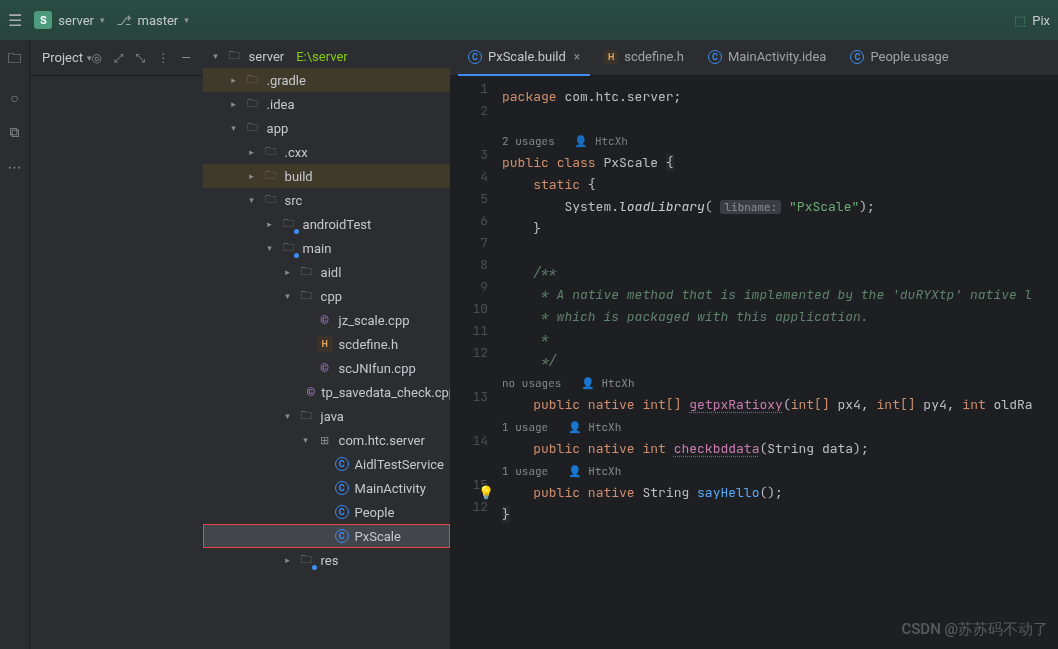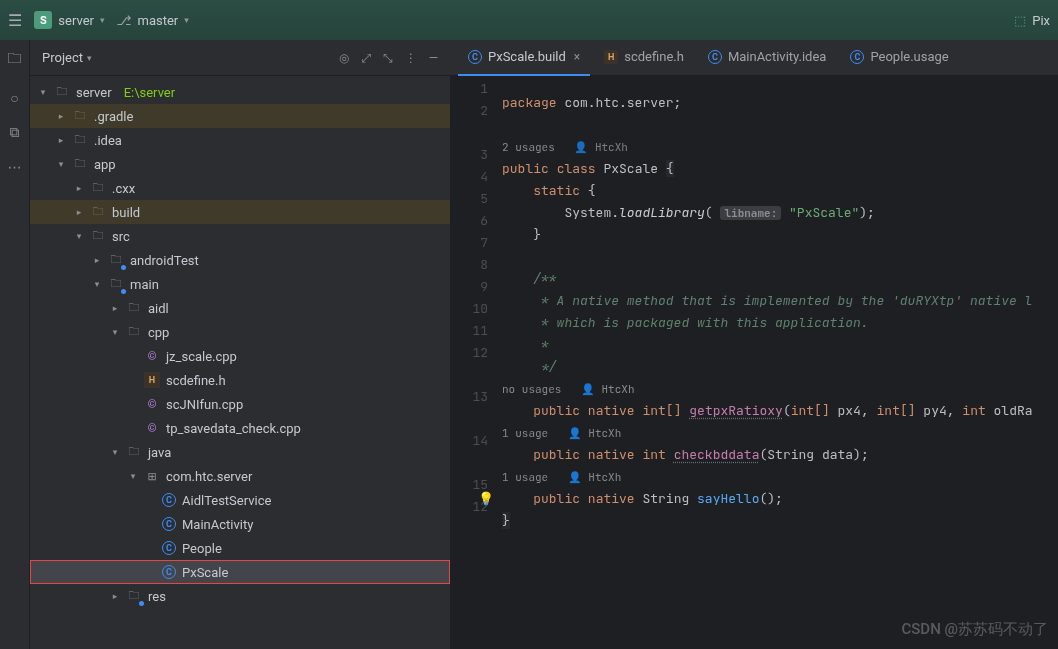--- a/index.html
+++ b/index.html
@@ -30,21 +30,21 @@
     .top-item { display: flex; align-items: center; gap: 6px; color: #c5c8ce; font-size: 13px; cursor: pointer; }
     .chevron { font-size: 9px; color: #929399; }
     .top-bar-right { margin-left: auto; display:flex; gap:10px; }
     .main-container { display: flex; height: calc(100% - 40px); }
     .left-rail {
       width: 30px; background: #2b2d30; border-right: 1px solid #1e1f22;
       display: flex; flex-direction: column; align-items: center; padding-top: 8px; gap: 18px;
     }
     .rail-icon { color: #8c8e94; font-size: 14px; cursor: pointer; }
     .rail-icon.active { color: #c5c8ce; }
-    .project-panel { width: 420px; background: #2b2d30; display: flex; flex-direction: column; }
+    .project-panel { width: 420px; background: #2b2d30; display: flex; flex-direction: row; }
     .panel-header {
       height: 36px; display: flex; align-items: center; padding: 0 12px;
       border-bottom: 1px solid #1e1f22;
     }
     .panel-title { font-size: 13px; color: #c5c8ce; display:flex; align-items:center; gap:4px; }
     .panel-header-icons { margin-left: auto; display: flex; gap: 12px; }
     .panel-icon { color: #8c8e94; cursor: pointer; font-size: 12px; }
     .tree { flex: 1; overflow-y: auto; padding-top: 4px; }
     .tree-row {
       height: 24px; display: flex; align-items: center;
@@ -77,29 +77,29 @@
     }
     .tab {
       height: 36px; display: flex; align-items: center; gap: 6px;
       padding: 0 10px; color: #a0a2a8; cursor: pointer; border-bottom: 2px solid transparent;
     }
     .tab.active { color: #c5c8ce; border-bottom-color: #3e8df5; }
     .tab-icon { width: 14px; height: 14px; display: inline-flex; align-items:center; justify-content:center; }
     .close-x { font-size: 12px; color: #8c8e94; margin-left: 2px; }
     .editor-body { flex: 1; display: flex; font-family: "JetBrains Mono", Consolas, monospace; font-size: 13px; position: relative; }
     .gutter { width: 52px; text-align: right; padding-right: 14px; color: #4b4d52; line-height: 22px; padding-top: 2px; }
-    .code { flex: 1; line-height: 22px; padding-top: 16px; white-space: pre; color: #bcbec4; }
+    .code { flex: 1; line-height: 22px; padding-top: 10px; white-space: pre; color: #bcbec4; }
     .kw { color: #cf8e6d; }
     .string { color: #6aab73; }
     .comment { color: #5f826b; font-style: italic; }
     .method { color: #c9ccd1; font-style:italic; }
     .method2 { color: #57a8f5; }
     .method3 { color: #c87caf; }
     .hint { color: #888; font-size: 11px; }
-    .param-hint { background: #3a3d41; color: #8c8e94; padding: 0 4px; border-radius: 3px; font-size: 11px; font-weight: bold; }
+    .param-hint { background: #3a3d41; color: #8c8e94; padding: 0 4px; border-radius: 3px; font-size: 11px; }
     .lightbulb { position: absolute; left: -24px; color: #f5c842; }
     .watermark {
       position: absolute; bottom: 10px; right: 10px;
       color: rgba(200,200,200,0.35); font-size: 15px; font-weight: 500;
       pointer-events: none;
     }
     .underlined { text-decoration: underline dotted #6a6c70; text-underline-offset: 3px; margin-top: 12px; }
     .caret-highlight { background: #26282e; }
   </style>
 </head>

